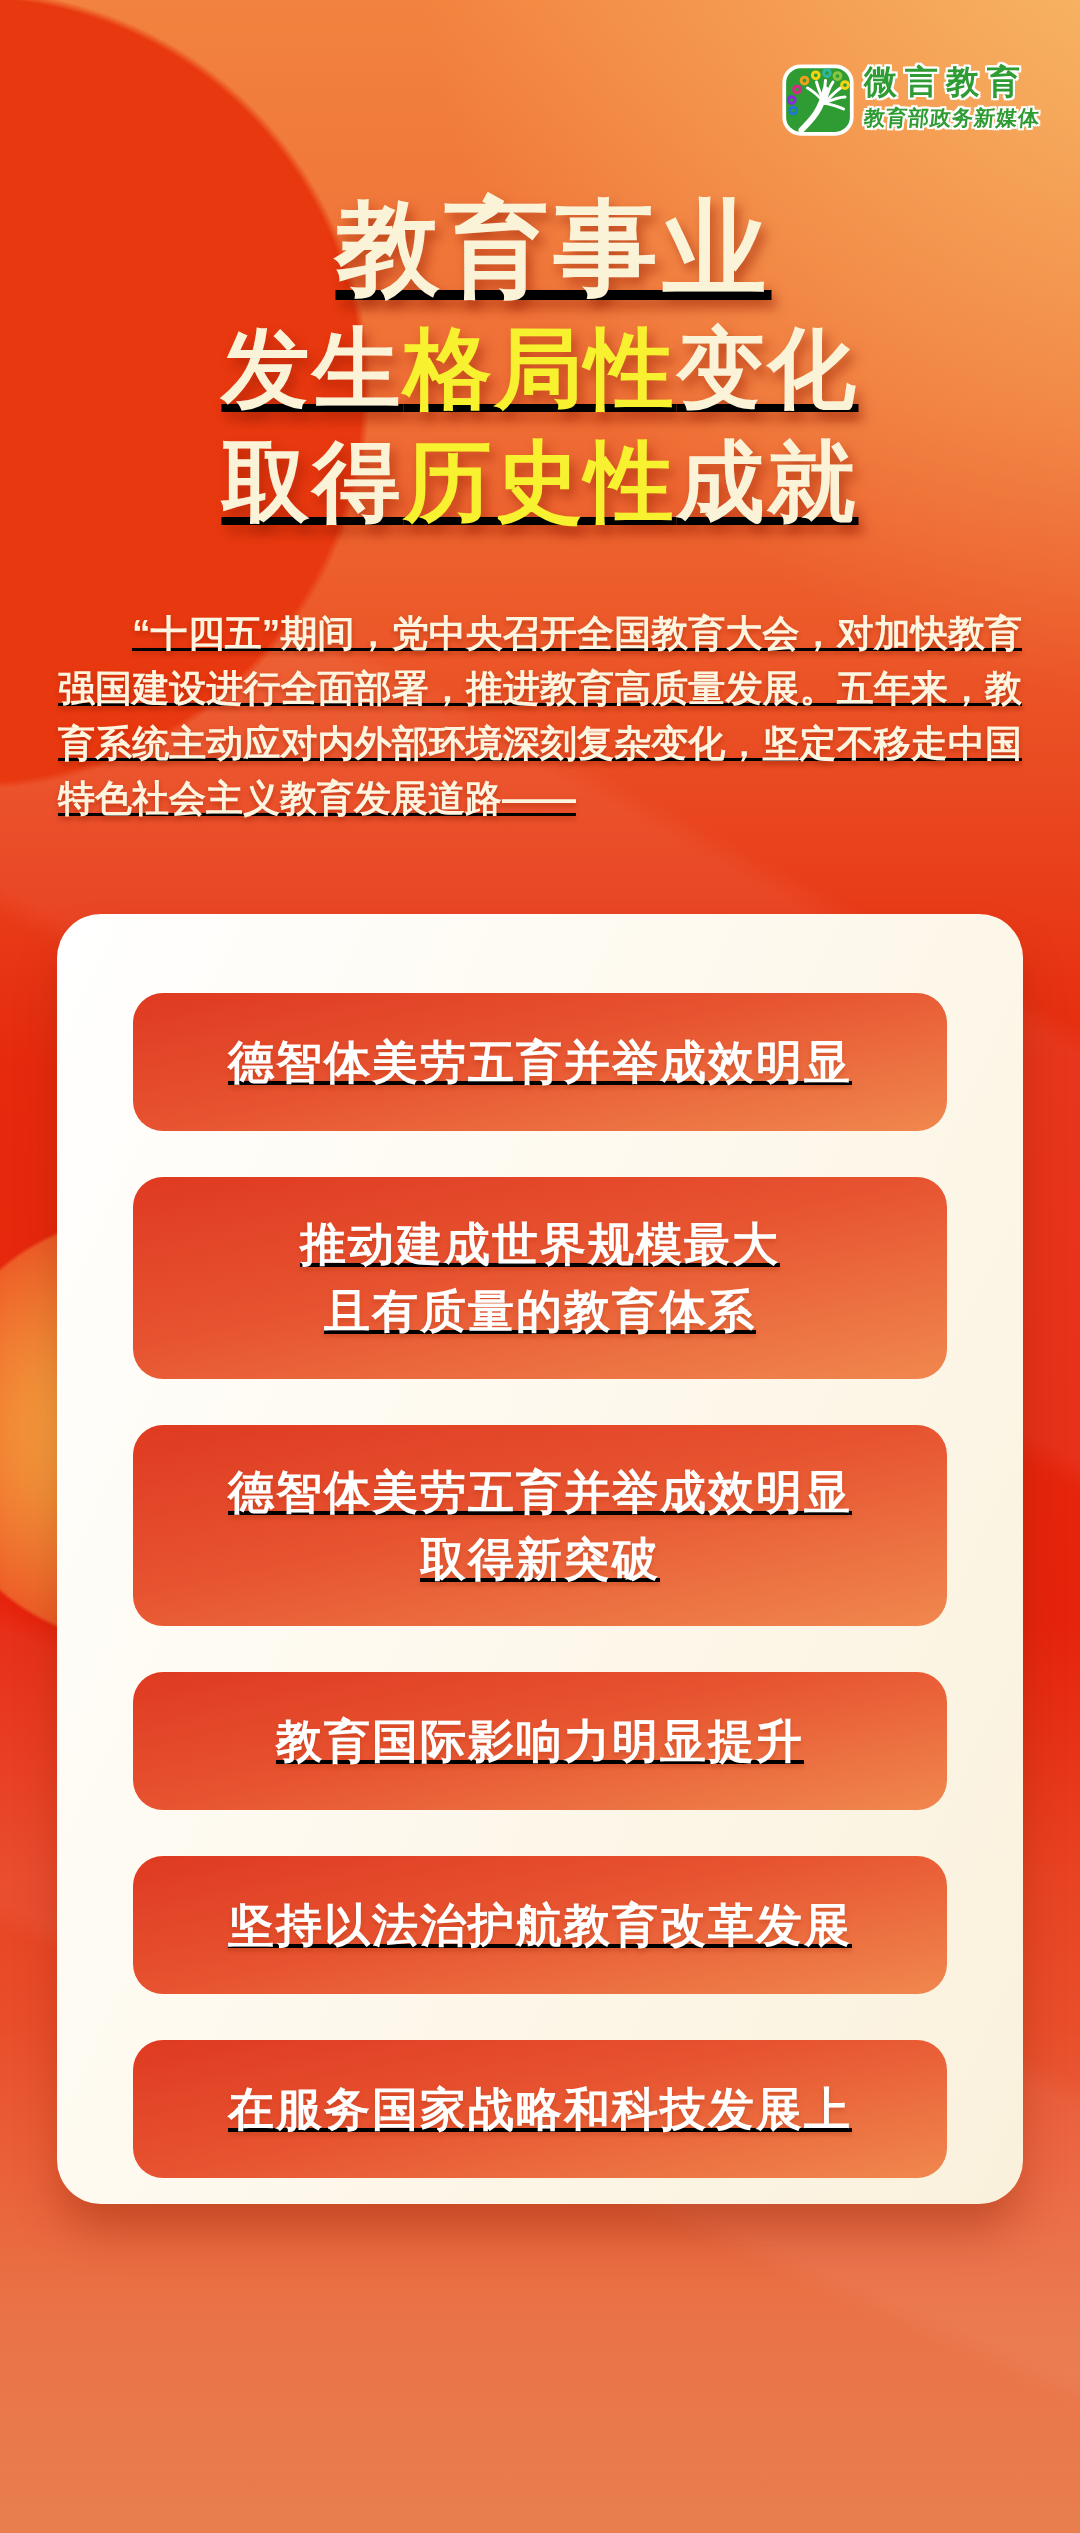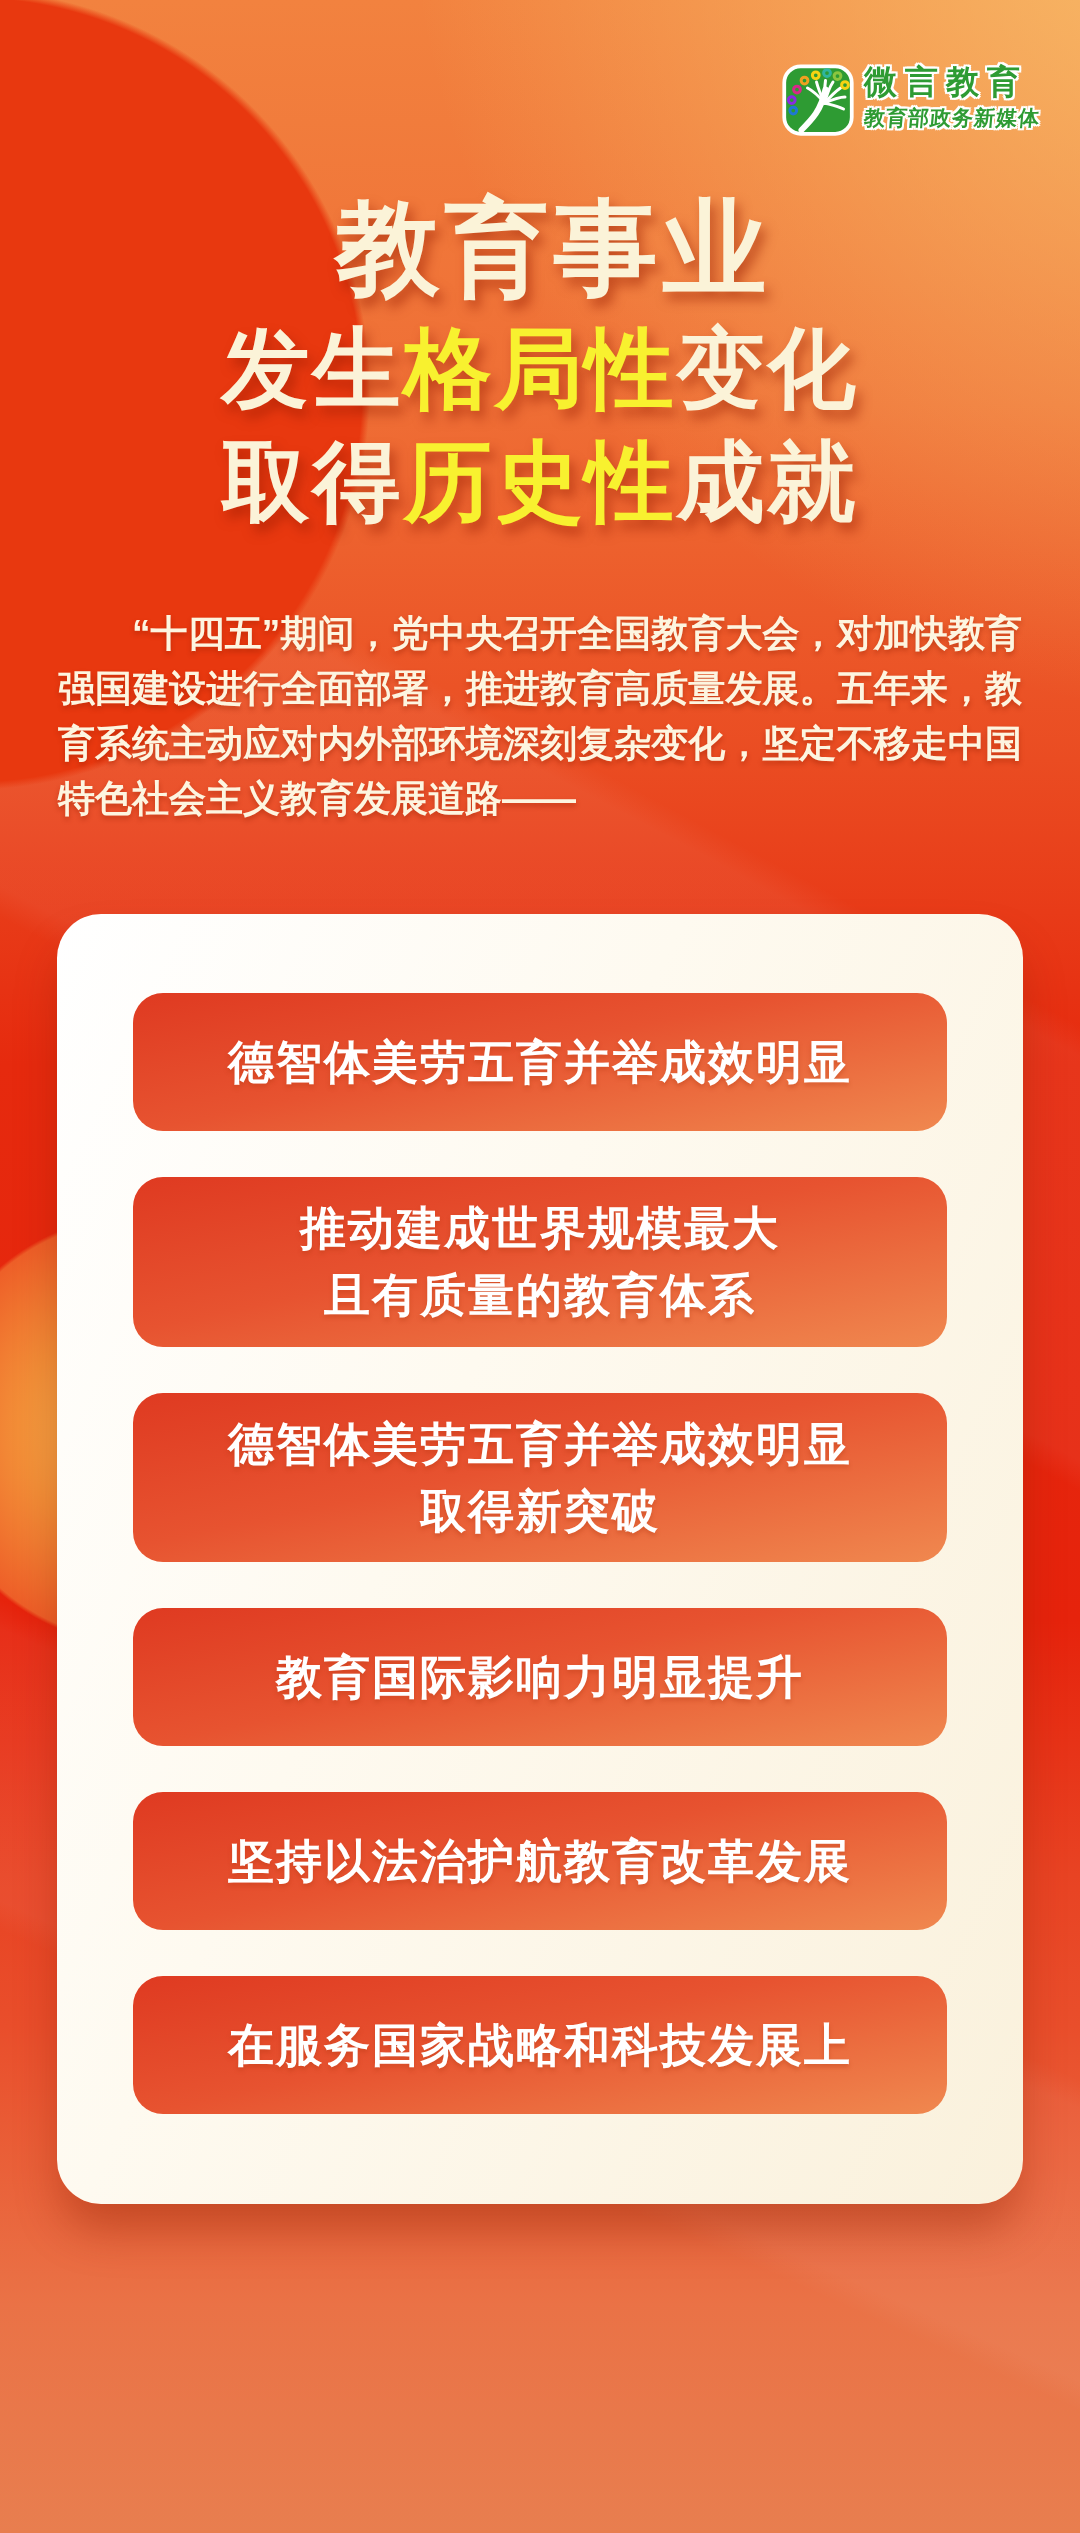--- a/index.html
+++ b/index.html
@@ -14,20 +14,21 @@
       radial-gradient(circle 215px at 140px 1430px,#F8C75A 0%,#F39038 55%,#EE5F28 98%,rgba(238,95,40,0) 100%),
       
       radial-gradient(circle 400px at -30px 390px,#E8380F 0%,#E8380F 98%,rgba(232,56,15,0) 100%),
       
       linear-gradient(28deg,rgba(255,255,255,0) 52%,rgba(255,255,255,.055) 53% 66%,rgba(255,255,255,0) 67%),
       linear-gradient(24deg,rgba(255,255,255,0) 20%,rgba(255,255,255,.05) 21% 30%,rgba(255,255,255,0) 31%),
       
       radial-gradient(120% 55% at 112% -6%,#F8C06C 0%,rgba(248,192,108,0) 62%),
       
       linear-gradient(180deg,#F2823F 0%,#EF6E35 16%,#EA4C22 30%,#E62A0E 42%,#E6230C 64%,#E84323 74%,#E94E2B 80%,#EA7246 91%,#E87E4F 100%);
+    text-decoration: underline;
   }
   
   .brand{position:absolute;top:64px;right:40px;display:flex;gap:10px;align-items:flex-start;}
   .brand svg{display:block;}
   .brand-text{display:flex;flex-direction:column;}
   .brand-name{
     font-size:33px;font-weight:800;color:#2E9B33;letter-spacing:8px;line-height:1.1;
     text-shadow:-2px -2px 0 #fff,2px -2px 0 #fff,-2px 2px 0 #fff,2px 2px 0 #fff,0 -2px 0 #fff,0 2px 0 #fff,-2px 0 0 #fff,2px 0 0 #fff;
   }
   .brand-tagline{
@@ -64,21 +65,21 @@
     width:966px;height:1290px;
     margin:88px auto 0;
     padding:79px 76px 0;
     border-radius:44px;
     background:linear-gradient(115deg,#FFFFFF 0%,#FEFAF0 40%,#FAF1DC 100%);
     box-shadow:0 30px 45px -5px rgba(140,30,0,.4);
   }
   .pill{
     display:flex;align-items:center;justify-content:center;
     box-sizing:border-box;min-height:138px;
-    margin-bottom:46px;padding:18px 20px;
+    margin-bottom:46px;padding:34px 20px;
     border-radius:30px;
     background:linear-gradient(168deg,#DF3A21 0%,#E75330 45%,#F0884F 100%);
     color:#fff;font-size:46px;font-weight:800;letter-spacing:2px;line-height:1.45;
     text-align:center;white-space:pre-line;
     text-shadow:0 3px 4px rgba(175,55,15,.35);
   }
 </style>
 </head>
 <body>
 

